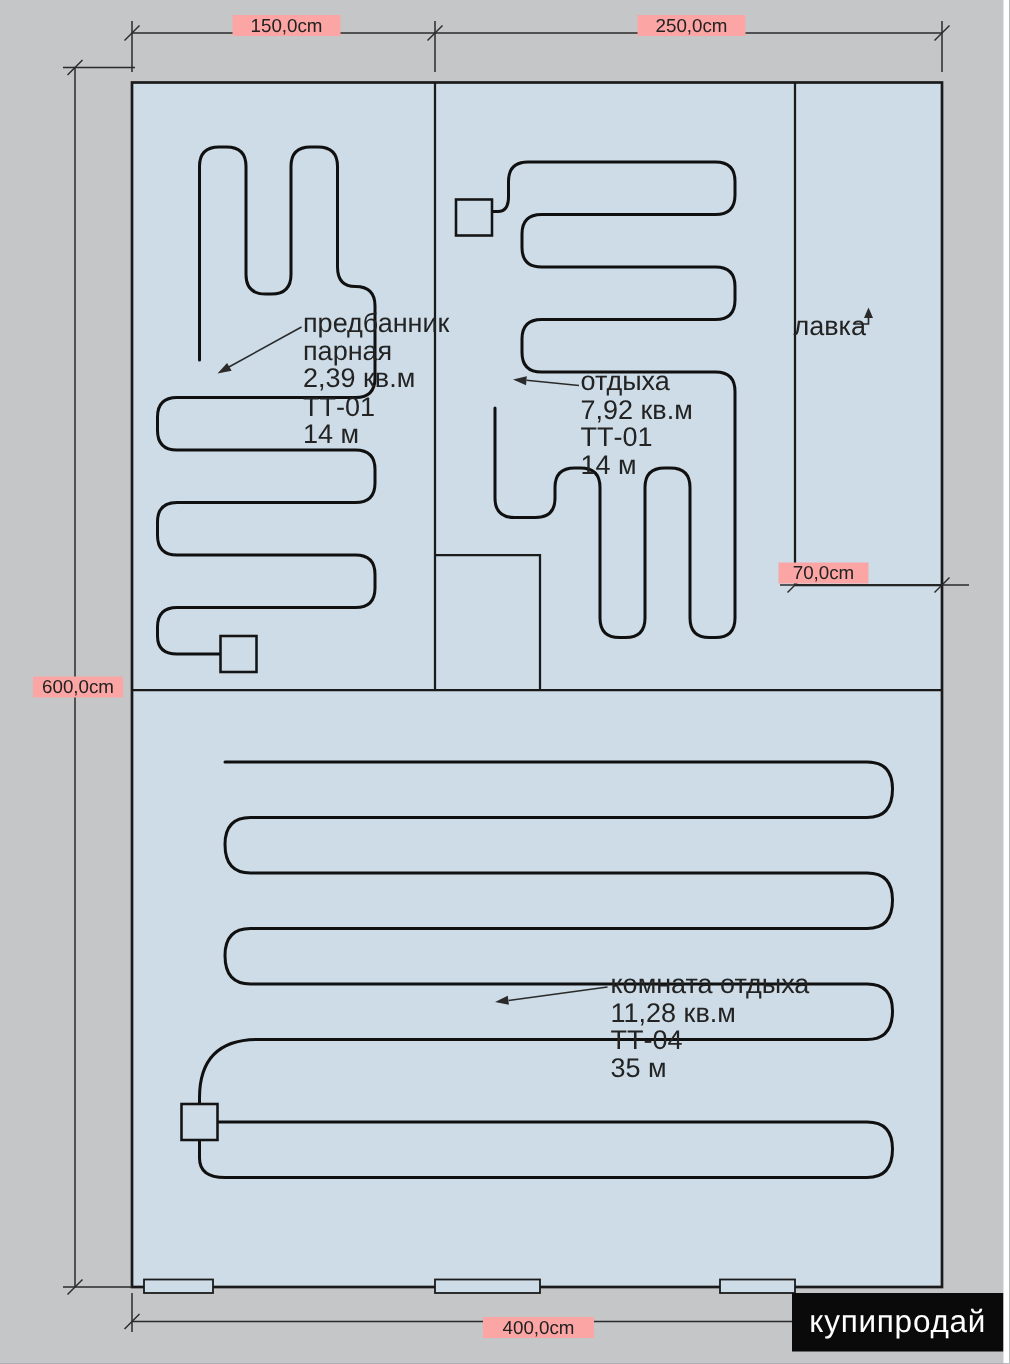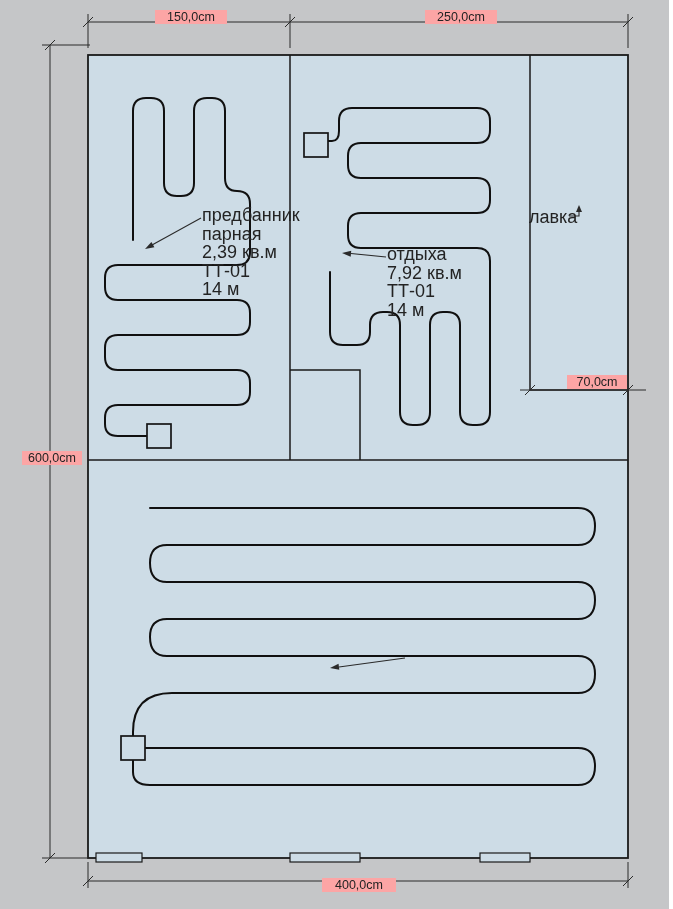--- a/index.html
+++ b/index.html
@@ -110,38 +110,45 @@
       <line class="leader" x1="405" y1="658" x2="339" y2="667"></line>
       <polygon class="ahead" points="330,668 338.5,663.8 339.3,669.8"></polygon>
       <polyline class="leader" points="569,216 579,216 579,209"></polyline>
       <polygon class="ahead" points="579,205 576,212 582,212"></polygon>
     </g>
   </svg>
 
   <div class="dim-label" style="left:155px;top:10px;width:68px">150,0cm</div>
   <div class="dim-label" style="left:425px;top:10px;width:68px">250,0cm</div>
   <div class="dim-label" style="left:22px;top:451px;width:56px">600,0cm</div>
-  <div class="dim-label" style="left:567px;top:375px;width:56px">70,0cm</div>
+  <div class="dim-label" style="left:519px;top:375px;width:56px">70,0cm</div>
   <div class="dim-label" style="left:322px;top:878px;width:70px">400,0cm</div>
 
   <div class="room-label" style="left:202px;top:206px">
     <div>предбанник</div>
     <div>парная</div>
     <div>2,39 кв.м</div>
     <div>ТТ-01</div>
     <div>14 м</div>
   </div>
 
   <div class="room-label" style="left:387px;top:245px">
     <div>отдыха</div>
     <div>7,92 кв.м</div>
     <div>ТТ-01</div>
     <div>14 м</div>
   </div>
 
+  <div class="room-label" style="left:407px;top:647px">
+    <div>комната отдыха</div>
+    <div>11,28 кв.м</div>
+    <div>ТТ-04</div>
+    <div>35 м</div>
+  </div>
 
   <div class="room-label" style="left:529px;top:208px">
     <div>лавка</div>
   </div>
 
+  <div class="watermark">купипродай</div>
 
   <div class="edge-strip"></div>
 </div>
 
 </body></html>

